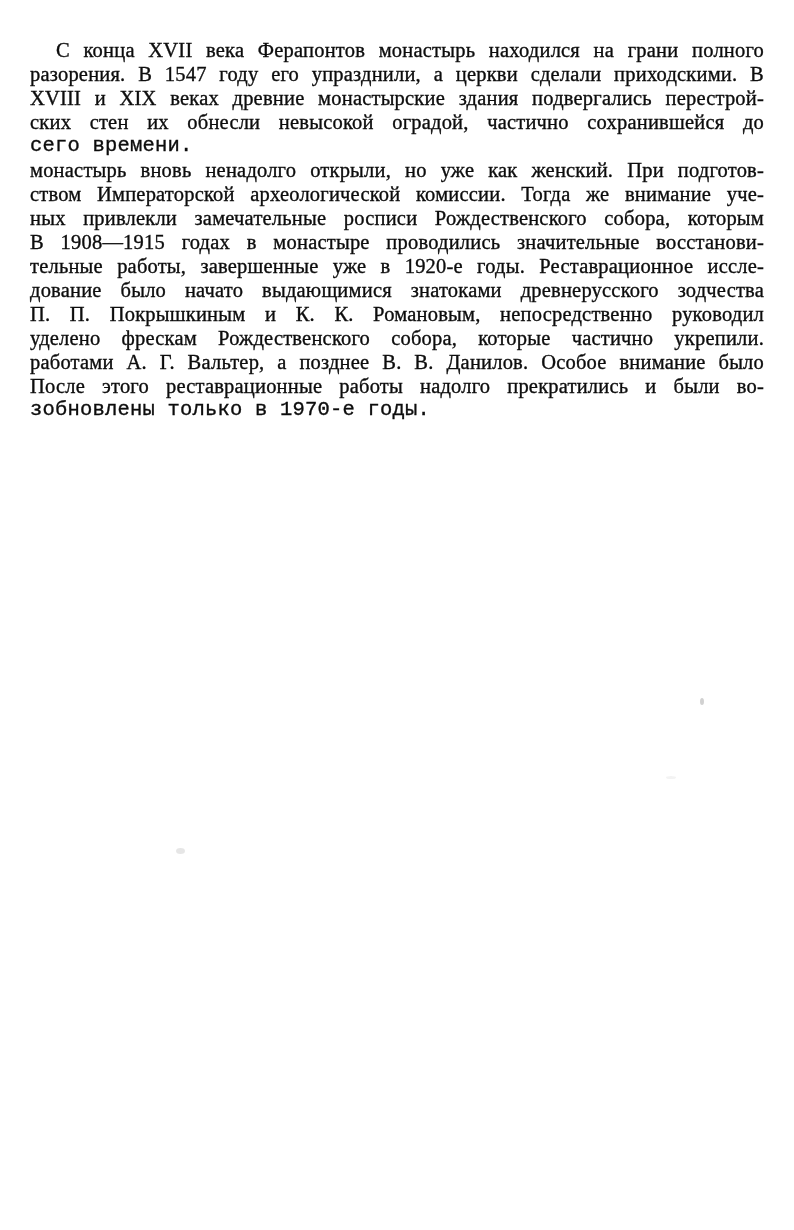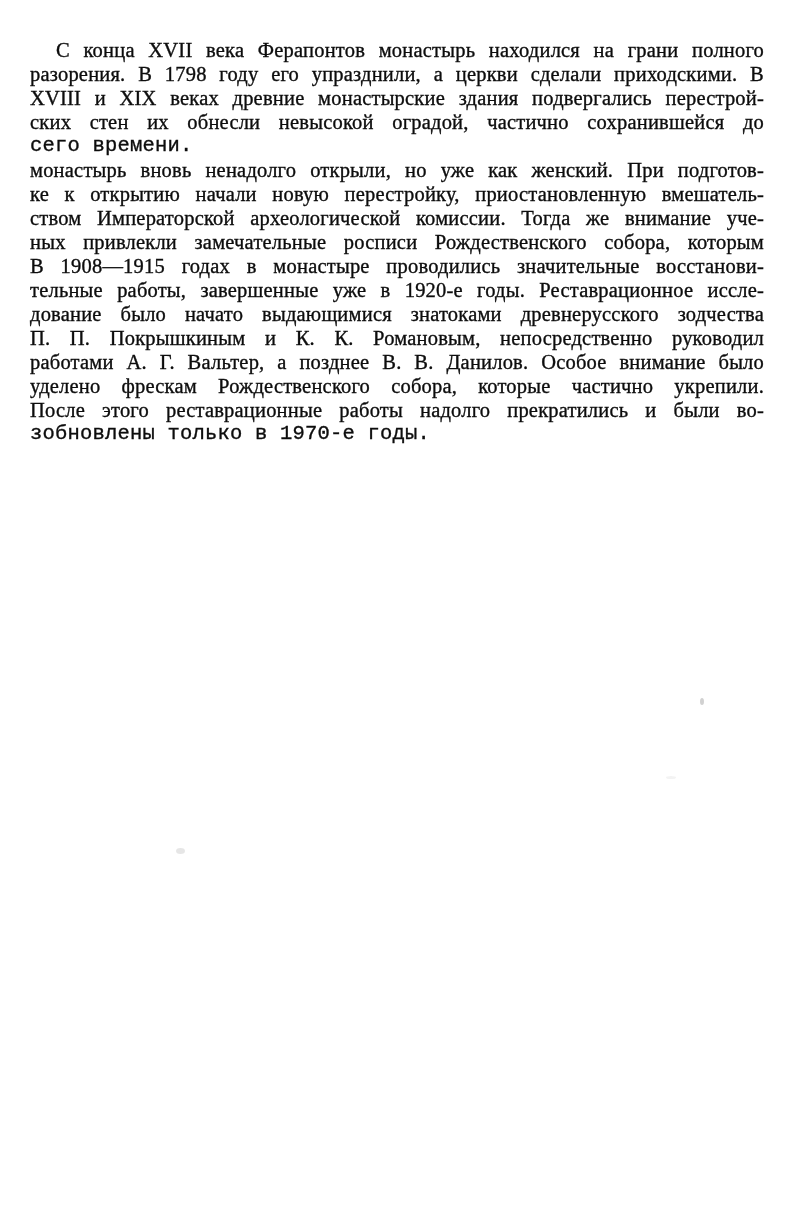--- a/index.html
+++ b/index.html
@@ -56,37 +56,36 @@
   .speck.s3 { left: 666px; top: 776px; width: 10px; height: 3px; opacity: 0.12; }
 </style>
 </head>
 <body>
 
 <div class="page">
   <div class="text-block">
 
     <p class="para">
       <span class="line just indent">С конца XVII века Ферапонтов монастырь находился на грани полного</span>
-      <span class="line just">разорения. В 1798 году его упразднили, а церкви сделали приходскими. В</span>
+      <span class="line just">разорения. В 1547 году его упразднили, а церкви сделали приходскими. В</span>
       <span class="line just">XVIII и XIX веках древние монастырские здания подвергались перестрой-</span>
       <span class="line just">ских стен их обнесли невысокой оградой, частично сохранившейся до</span>
       <span class="line last">сего времени.</span>
     </p>
 
     <p class="para">
       <span class="line just">монастырь вновь ненадолго открыли, но уже как женский. При подготов-</span>
-      <span class="line just">ке к открытию начали новую перестройку, приостановленную вмешатель-</span>
       <span class="line just">ством Императорской археологической комиссии. Тогда же внимание уче-</span>
       <span class="line just">ных привлекли замечательные росписи Рождественского собора, которым</span>
       <span class="line just">В 1908—1915 годах в монастыре проводились значительные восстанови-</span>
       <span class="line just">тельные работы, завершенные уже в 1920-е годы. Реставрационное иссле-</span>
       <span class="line just">дование было начато выдающимися знатоками древнерусского зодчества</span>
       <span class="line just">П. П. Покрышкиным и К. К. Романовым, непосредственно руководил</span>
+      <span class="line just">уделено фрескам Рождественского собора, которые частично укрепили.</span>
       <span class="line just">работами А. Г. Вальтер, а позднее В. В. Данилов. Особое внимание было</span>
-      <span class="line just">уделено фрескам Рождественского собора, которые частично укрепили.</span>
       <span class="line just">После этого реставрационные работы надолго прекратились и были во-</span>
       <span class="line last">зобновлены только в 1970-е годы.</span>
     </p>
 
 
   </div>
 
   <span class="speck s1"></span>
   <span class="speck s2"></span>
   <span class="speck s3"></span>

